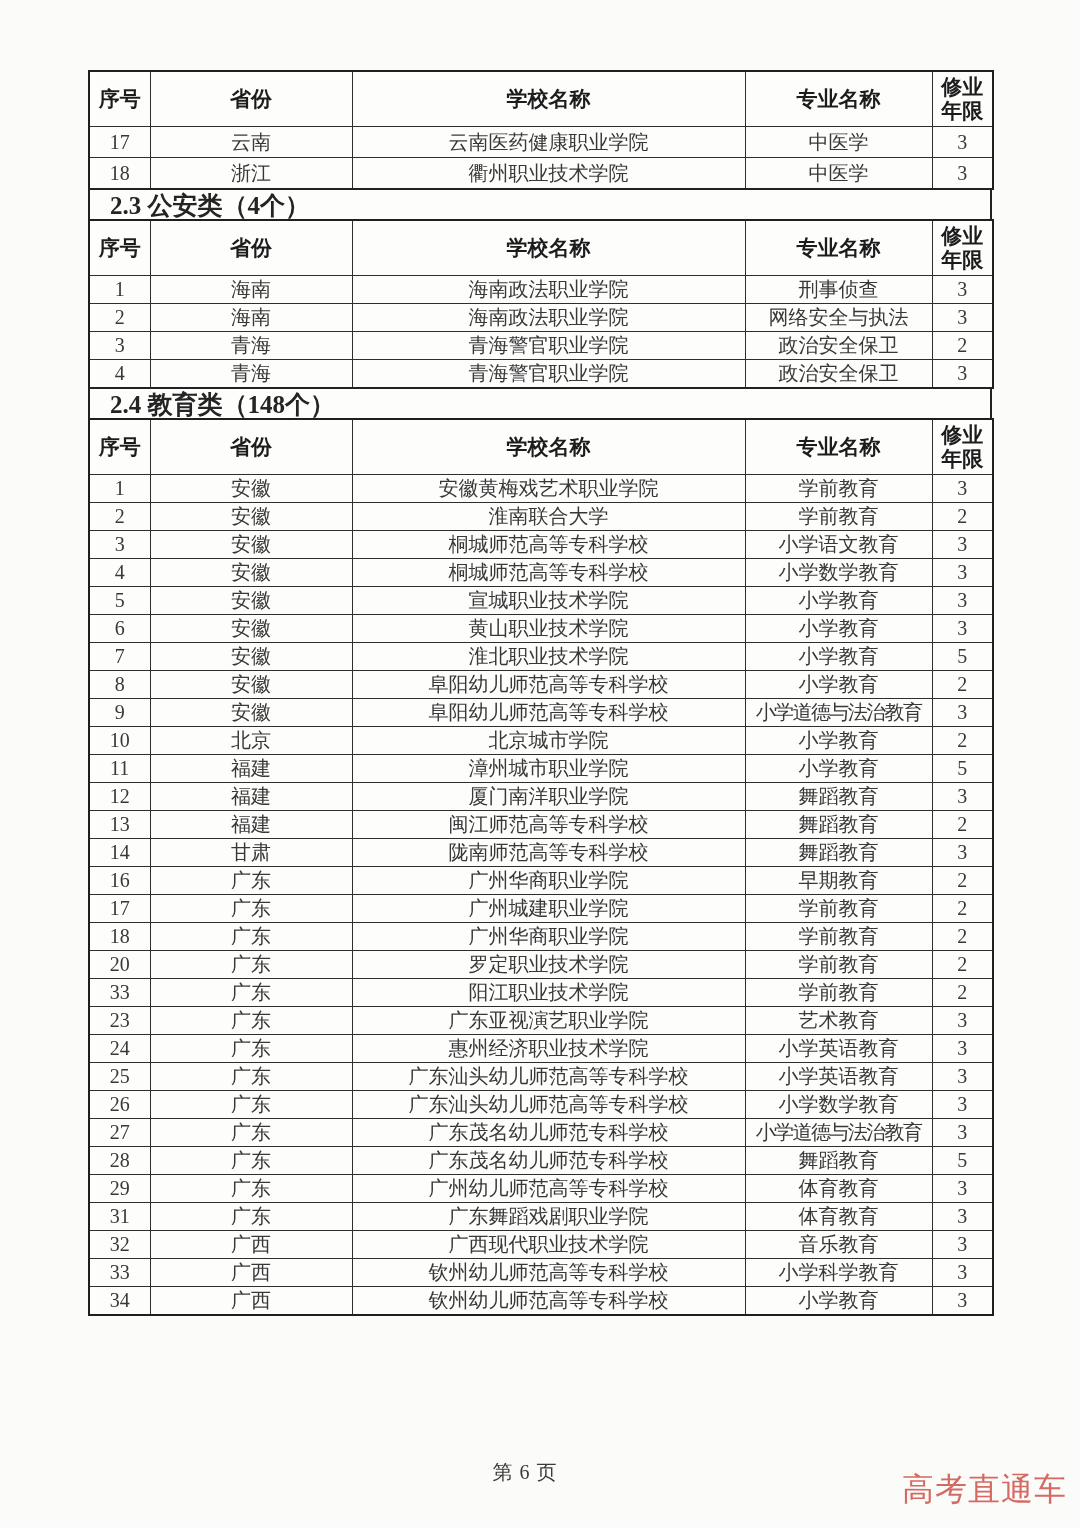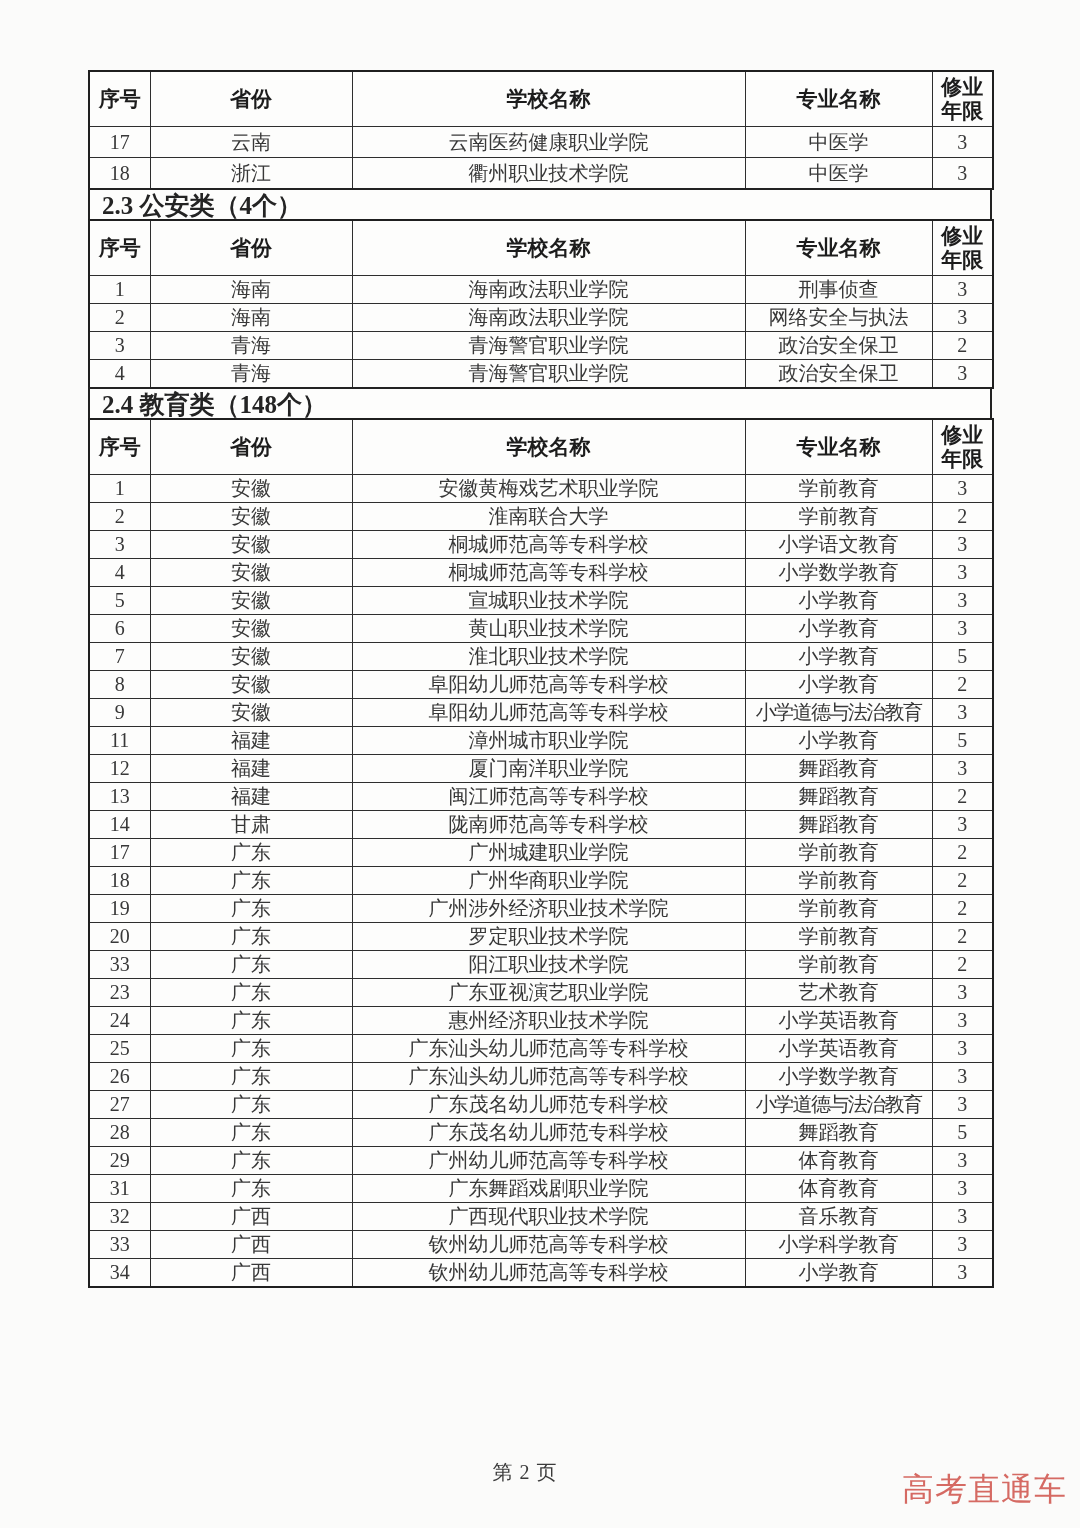--- a/index.html
+++ b/index.html
@@ -18,21 +18,21 @@
   .section-heading {
     box-sizing: border-box;
     width: 904px;
     border: 2px solid #222;
     margin-top: -2px;
     height: 33px;
     line-height: 31px;
     font-size: 25px;
     font-weight: bold;
     color: #242424;
-    padding-left: 12px;
+    padding-left: 20px;
     white-space: nowrap;
     background: #fdfdfc;
   }
   table.roster {
     border-collapse: collapse;
     table-layout: fixed;
     width: 904px;
     margin-top: -2px;
     border: 2px solid #1f1f1f;
     background: #fdfdfc;
@@ -240,20 +240,27 @@
           <td>2</td>
         </tr>
         <tr>
           <td>9</td>
           <td>安徽</td>
           <td>阜阳幼儿师范高等专科学校</td>
           <td class="tight">小学道德与法治教育</td>
           <td>3</td>
         </tr>
         <tr>
+          <td>10</td>
+          <td>北京</td>
+          <td>北京城市学院</td>
+          <td>小学教育</td>
+          <td>2</td>
+        </tr>
+        <tr>
           <td>11</td>
           <td>福建</td>
           <td>漳州城市职业学院</td>
           <td>小学教育</td>
           <td>5</td>
         </tr>
         <tr>
           <td>12</td>
           <td>福建</td>
           <td>厦门南洋职业学院</td>
@@ -268,37 +275,37 @@
           <td>2</td>
         </tr>
         <tr>
           <td>14</td>
           <td>甘肃</td>
           <td>陇南师范高等专科学校</td>
           <td>舞蹈教育</td>
           <td>3</td>
         </tr>
         <tr>
+          <td>16</td>
+          <td>广东</td>
+          <td>广州华商职业学院</td>
+          <td>早期教育</td>
+          <td>2</td>
+        </tr>
+        <tr>
           <td>17</td>
           <td>广东</td>
           <td>广州城建职业学院</td>
           <td>学前教育</td>
           <td>2</td>
         </tr>
         <tr>
           <td>18</td>
           <td>广东</td>
           <td>广州华商职业学院</td>
-          <td>学前教育</td>
-          <td>2</td>
-        </tr>
-        <tr>
-          <td>19</td>
-          <td>广东</td>
-          <td>广州涉外经济职业技术学院</td>
           <td>学前教育</td>
           <td>2</td>
         </tr>
         <tr>
           <td>20</td>
           <td>广东</td>
           <td>罗定职业技术学院</td>
           <td>学前教育</td>
           <td>2</td>
         </tr>
@@ -383,15 +390,15 @@
           <td>34</td>
           <td>广西</td>
           <td>钦州幼儿师范高等专科学校</td>
           <td>小学教育</td>
           <td>3</td>
         </tr>
       </tbody>
     </table>
   </div>
 
-<div class="page-footer">第 2 页</div>
+<div class="page-footer">第 6 页</div>
 
 <div class="watermark" style="color: rgb(207, 81, 73);">高考直通车</div>
 
 </body></html>

